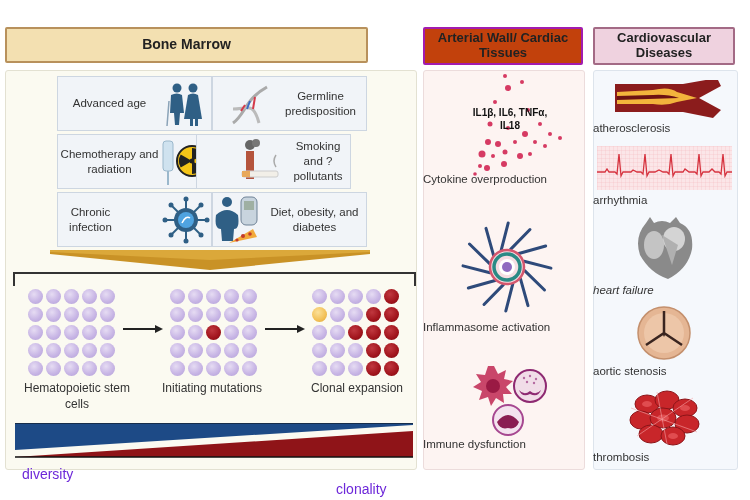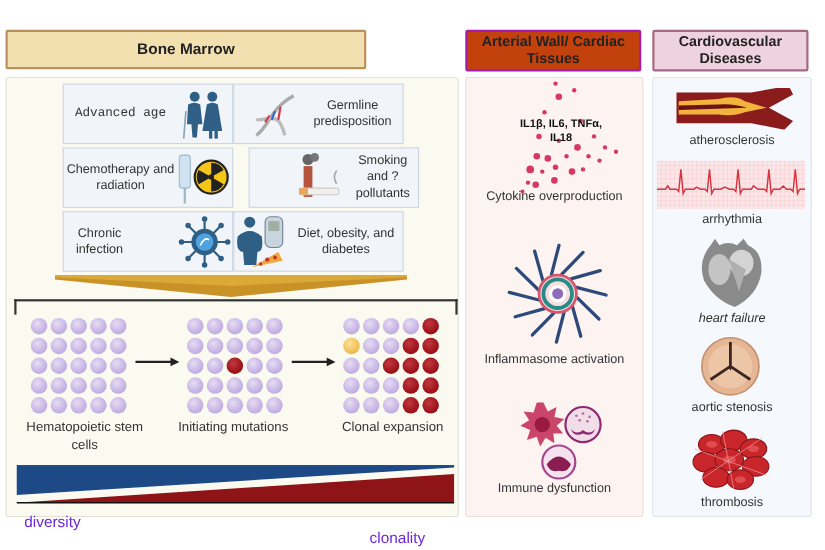--- a/index.html
+++ b/index.html
@@ -1,21 +1,21 @@
 <!DOCTYPE html>
 <html><head>
 <meta charset="utf-8">
 <style>
   * { box-sizing: border-box; margin: 0; padding: 0; }
   html, body { width: 750px; height: 500px; background: #ffffff; overflow: hidden; }
   body { font-family: "Liberation Sans", sans-serif; color: #333; position: relative; }
 
   .hdr { position: absolute; display: flex; align-items: center; justify-content: center; text-align: center;
          font-weight: bold; color: #222; border-radius: 2px; line-height: 1.12; }
-  #hdr-bm { left: 5px; top: 27px; width: 328px; height: 36px; background: #f3e0b1; border: 2px solid #b8915c; font-size: 14px; }
+  #hdr-bm { left: 5px; top: 27px; width: 363px; height: 36px; background: #f3e0b1; border: 2px solid #b8915c; font-size: 14px; }
   #hdr-aw { left: 423px; top: 27px; width: 160px; height: 38px; background: #c2410c; border: 2px solid #a21caf; font-size: 13px; }
   #hdr-cv { left: 593px; top: 27px; width: 142px; height: 38px; background: #efd2df; border: 2px solid #a36a85; font-size: 13px; }
 
   .panel { position: absolute; border-radius: 3px; }
   #panel-bm { left: 5px; top: 70px; width: 412px; height: 400px; background: #fbfaf1; border: 1px solid #e3e1d2; }
   #panel-aw { left: 423px; top: 70px; width: 162px; height: 400px; background: #fdf4f2; border: 1px solid #ecdcdc; }
   #panel-cv { left: 593px; top: 70px; width: 145px; height: 400px; background: #f5f8fc; border: 1px solid #dde4ec; }
 
   .risk { position: absolute; width: 155px; height: 55px; background: #f1f4f8; border: 1px solid #cdd6e1;
           display: flex; align-items: center; font-size: 11.5px; color: #333; }
@@ -30,37 +30,37 @@
   .cell.n { background: radial-gradient(circle at 40% 35%, #e6dcf3 0%, #c8b6e5 55%, #b29fd8 100%); }
   .cell.m { background: radial-gradient(circle at 40% 35%, #c0383f 0%, #a0141c 60%, #7a0c12 100%); }
   .cell.y { background: radial-gradient(circle at 40% 35%, #fbe19a 0%, #f2c056 60%, #dca437 100%); }
 
   .stage-lbl { position: absolute; text-align: center; font-size: 12px; line-height: 1.3; color: #333; width: 120px; }
   .step-arrow { position: absolute; width: 40px; height: 10px; }
 
   .gradient-bar { position: absolute; left: 15px; top: 423px; width: 398px; height: 36px; }
   .gb-text { position: absolute; font-size: 14px; color: #6d28d9; margin-top: 40px; }
 
-  .aw-lbl, .cv-lbl { position: absolute; text-align: center; font-size: 11.5px; color: #333; line-height: 1.3; }
+  .aw-lbl, .cv-lbl { position: absolute; font-size: 11.5px; color: #333; line-height: 1.3; }
   .aw-lbl { left: 423px; width: 162px; }
   .cv-lbl { left: 593px; width: 145px; }
   .cyto-title { position: absolute; left: 470px; top: 107px; width: 80px; font-weight: bold; font-size: 10px; color: #111; text-align: center; line-height: 1.25; }
 </style>
 </head>
 <body>
 
 <div class="hdr" id="hdr-bm">Bone Marrow</div>
 <div class="hdr" id="hdr-aw">Arterial Wall/ Cardiac Tissues</div>
 <div class="hdr" id="hdr-cv">Cardiovascular Diseases</div>
 
 <div class="panel" id="panel-bm"></div>
 <div class="panel" id="panel-aw"></div>
 <div class="panel" id="panel-cv"></div>
 
-<div class="risk" style="left:57px;top:76px;font-family:Liberation Mono, monospace;">
+<div class="risk" style="left:57px;top:76px;">
   <span class="lbl">Advanced age</span>
   <span class="ico">
     <svg width="50" height="50" viewBox="0 0 50 50">
       <circle cx="16" cy="9" r="4.5" fill="#2f5f85"></circle>
         <circle cx="32" cy="9" r="4.5" fill="#2f5f85"></circle>
       <path d="M10 16 Q16 13 21 16 L23 34 L19 34 L18 46 L14 46 L13 34 L9 34 Z" fill="#2f5f85"></path>
       <path d="M27 16 Q32 13 37 16 L41 40 L23 40 Z" fill="#2f5f85"></path>
       <rect x="29" y="40" width="3" height="7" fill="#2f5f85"></rect>
         <rect x="34" y="40" width="3" height="7" fill="#2f5f85"></rect>
       <line x1="8" y1="22" x2="6" y2="47" stroke="#8ba3b8" stroke-width="1.5"></line>
@@ -86,21 +86,21 @@
       <rect x="2" y="4" width="10" height="30" rx="3" fill="#cfe2ef" stroke="#9bb8cc"></rect>
       <line x1="7" y1="34" x2="7" y2="48" stroke="#9bb8cc" stroke-width="2"></line>
       <circle cx="31" cy="24" r="15" fill="#f5c518" stroke="#222" stroke-width="2"></circle>
       <circle cx="31" cy="24" r="2.5" fill="#222"></circle>
       <path d="M31 24 L31 11 A13 13 0 0 1 42.3 17.5 Z" fill="#222"></path>
       <path d="M31 24 L19.7 30.5 A13 13 0 0 1 19.7 17.5 Z" fill="#222" transform="rotate(0)"></path>
       <path d="M31 24 L42.3 30.5 A13 13 0 0 1 31 37 Z" fill="#222"></path>
     </svg>
   </span>
 </div>
-<div class="risk" style="left:226px;top:134px;padding-left:39px;">
+<div class="risk" style="left:196px;top:134px;padding-left:39px;">
   <span class="ico">
     <svg width="50" height="50" viewBox="0 0 50 50">
       <circle cx="14" cy="8" r="5" fill="#666"></circle>
         <circle cx="20" cy="6" r="4" fill="#777"></circle>
       <rect x="10" y="14" width="8" height="28" fill="#b5543d"></rect>
       <rect x="6" y="34" width="36" height="6" rx="2" fill="#f2efe8" stroke="#ccc"></rect>
       <rect x="6" y="34" width="8" height="6" fill="#e8a85a"></rect>
       <path d="M40 30 Q36 24 40 18" stroke="#aaa" fill="none" stroke-width="1.5"></path>
     </svg>
   </span>

